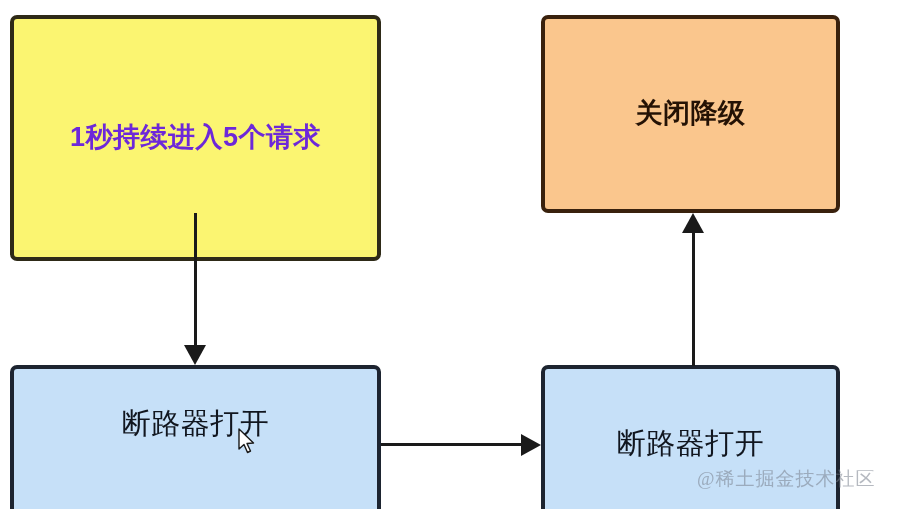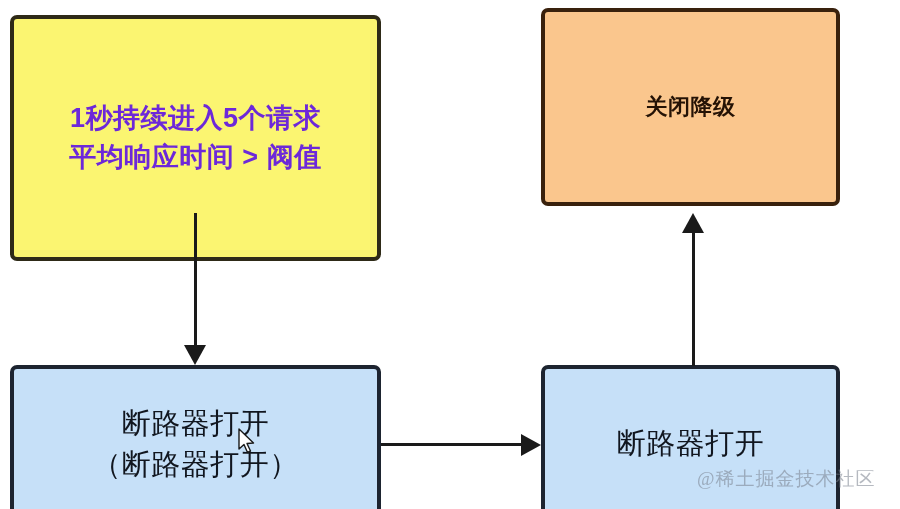--- a/index.html
+++ b/index.html
@@ -37,27 +37,27 @@
     height: 246px;
     background: #fbf571;
     border: 4px solid #2e2a17;
     color: #6d28d9;
     font-size: 27px;
     font-weight: 700;
   }
   .node-condition .line { display: block; }
   .node-recover {
     left: 541px;
-    top: 8px;
+    top: 15px;
     width: 299px;
     height: 198px;
     background: #fac68d;
     border: 4px solid #39210d;
     color: #241205;
-    font-size: 22px;
+    font-size: 27px;
     font-weight: 700;
   }
   .node-trigger {
     left: 10px;
     top: 365px;
     width: 371px;
     height: 168px;
     background: #c6e0f8;
     border: 4px solid #1d2430;
     color: #11161f;
@@ -141,30 +141,28 @@
     height: 30px;
   }
 </style>
 </head>
 <body>
 
 <div id="canvas">
 
   <div class="node node-condition">
     <span class="line">1秒持续进入5个请求</span>
-    <span class="line">平均响应时间 &gt; 阀值</span>
   </div>
 
   <div class="node node-recover">
     <span class="line">关闭降级</span>
   </div>
 
   <div class="node node-trigger">
     <span class="line">断路器打开</span>
-    <span class="line">（断路器打开）</span>
   </div>
 
   <div class="node node-window">
     <span class="line">断路器打开</span>
   </div>
 
   <div class="edge edge-v" id="edge-cond-trigger-line"></div>
   <div class="arrowhead arrow-down" id="edge-cond-trigger-head"></div>
 
   <div class="edge edge-h" id="edge-trigger-window-line"></div>

